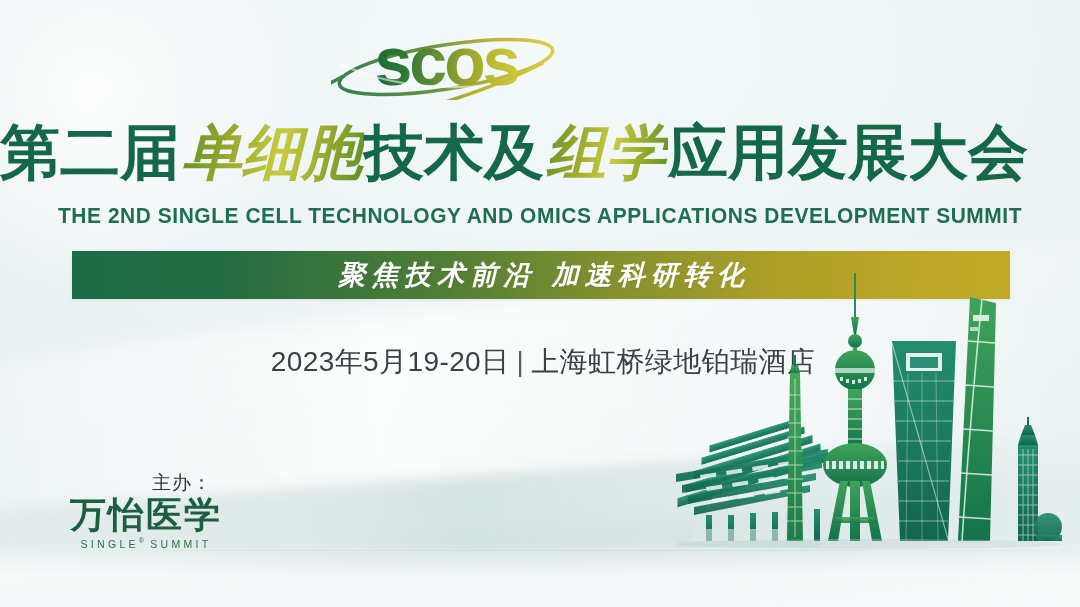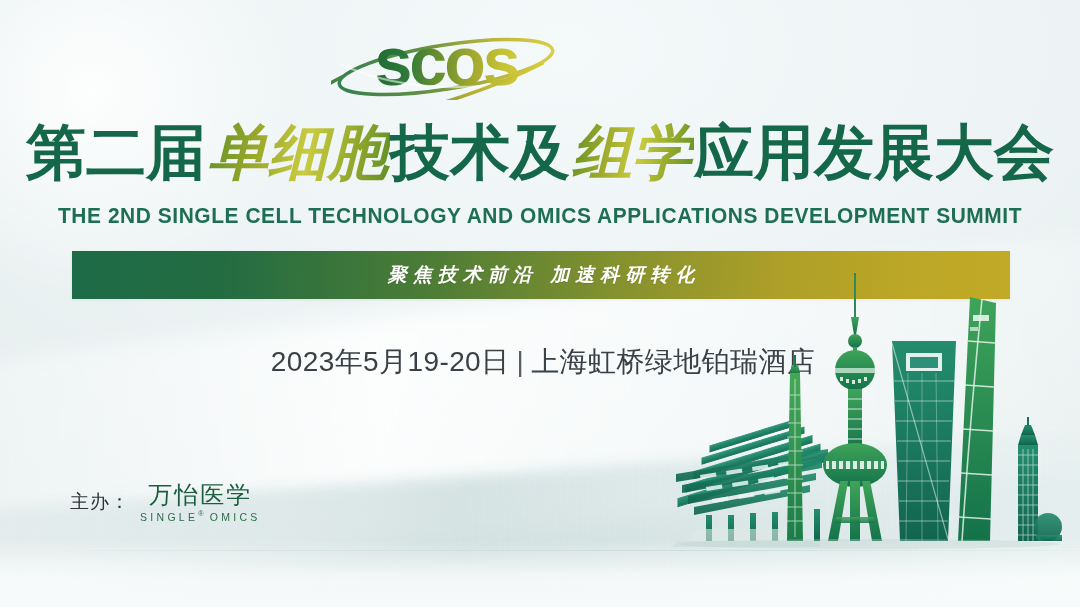--- a/index.html
+++ b/index.html
@@ -67,21 +67,21 @@
     width: 892px;
     text-align: center;
   }
   .logo-svg { display: inline-block; }
 
   
   .title-row {
     position: absolute;
     left: 0;
     top: 122px;
-    width: 1080px;
+    width: 856px;
     text-align: center;
     white-space: nowrap;
     line-height: 1;
   }
   .t-han {
     font-family: "Liberation Sans", "DejaVu Sans", sans-serif;
     font-size: 60px;
     font-weight: bold;
     color: #15674a;
     letter-spacing: 0px;
@@ -127,21 +127,21 @@
     height: 48px;
     background: linear-gradient(92deg, #1d6b47 0%, #236c42 16%, #4c7c36 38%, #84912e 58%, #ad9f28 75%, #bda726 90%, #c0aa26 100%);
     display: flex;
     align-items: center;
     justify-content: center;
     box-shadow: 0 1px 3px rgba(0,0,0,0.07);
   }
   .slogan-text {
     font-family: "DejaVu Serif", serif;
     font-style: italic;
-    font-size: 19px;
+    font-size: 27px;
     font-weight: bold;
     color: #ffffff;
     letter-spacing: 6px;
     white-space: nowrap;
     text-shadow: 0 1px 1px rgba(0,0,0,0.10);
     padding-left: 6px;
   }
 
   
   .meta-line {
@@ -158,37 +158,38 @@
     padding-right: 6px;
     box-sizing: border-box;
     padding-left: 12px;
   }
   .meta-sep { padding: 0 7px; color: #596065; }
 
   
   .organizer {
     position: absolute;
     left: 70px;
-    top: 482px;
+    top: 470px;
     display: flex;
-    align-items: center;
+    align-items: flex-end;
+    flex-direction: column;
   }
   .org-label {
     font-family: "Liberation Sans", "DejaVu Sans", sans-serif;
     font-size: 19px;
     color: #2c3437;
     letter-spacing: 1px;
     margin-right: 10px;
     white-space: nowrap;
   }
   .org-logo { display: flex; flex-direction: column; align-items: center; }
   .org-cn {
     font-family: "Liberation Sans", "DejaVu Sans", sans-serif;
-    font-size: 24px;
-    font-weight: normal;
+    font-size: 36px;
+    font-weight: bold;
     color: #1c5e40;
     letter-spacing: 2px;
     line-height: 1.05;
     white-space: nowrap;
   }
   .org-en {
     font-family: "Liberation Sans", "DejaVu Sans", sans-serif;
     font-size: 10.5px;
     color: #2d6b4c;
     letter-spacing: 3.3px;
@@ -266,21 +267,21 @@
   </div>
 
   <div class="meta-line">
     <span>2023年5月19-20日</span><span class="meta-sep">|</span><span>上海虹桥绿地铂瑞酒店</span>
   </div>
 
   <div class="organizer">
     <span class="org-label">主办：</span>
     <span class="org-logo">
       <span class="org-cn">万怡医学</span>
-      <span class="org-en"><span>SINGLE</span><sup>®</sup> <span>OMICS</span></span>
+      <span class="org-en"><span>SINGLE</span><sup>®</sup> <span>SUMMIT</span></span>
     </span>
   </div>
 
   <svg class="skyline" viewBox="0 0 400 300">
     <defs>
       <linearGradient id="gTeal" x1="0" y1="0" x2="0" y2="1">
         <stop offset="0%" stop-color="#2e9478"></stop>
         <stop offset="100%" stop-color="#16735a"></stop>
       </linearGradient>
       <linearGradient id="gGreen" x1="0" y1="0" x2="0" y2="1">

